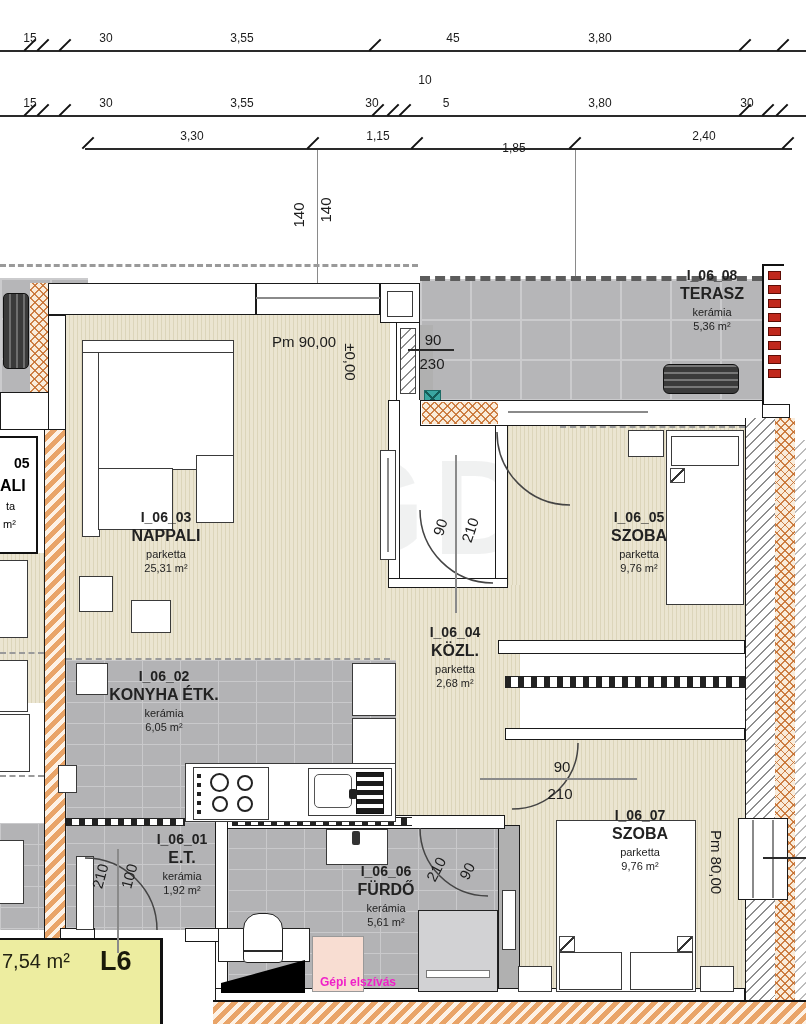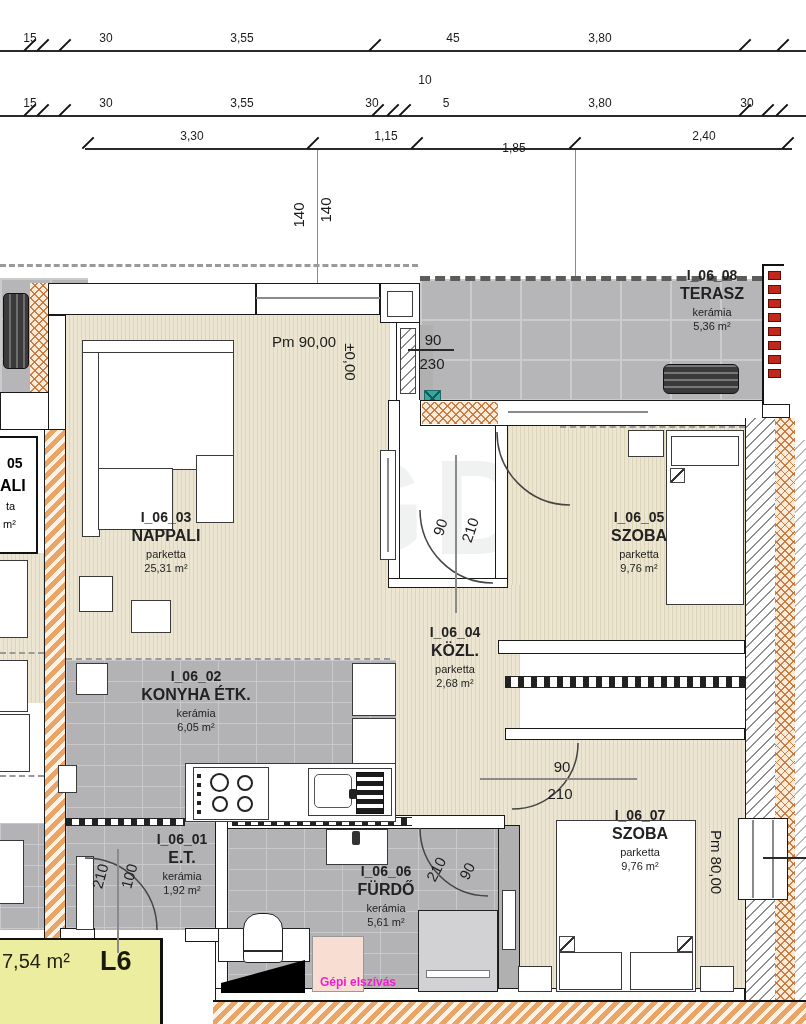--- a/index.html
+++ b/index.html
@@ -84,21 +84,21 @@
   <span class="abs dim ctr" style="left:10px;top:103px;">15</span>
   <span class="abs dim ctr" style="left:86px;top:103px;">30</span>
   <span class="abs dim ctr" style="left:222px;top:103px;">3,55</span>
   <span class="abs dim ctr" style="left:352px;top:103px;">30</span>
   <span class="abs dim ctr" style="left:426px;top:103px;">5</span>
   <span class="abs dim ctr" style="left:580px;top:103px;">3,80</span>
   <span class="abs dim ctr" style="left:727px;top:103px;">30</span>
   <span class="abs dim ctr" style="left:799px;top:103px;">15</span>
 
   <span class="abs dim ctr" style="left:172px;top:136px;">3,30</span>
-  <span class="abs dim ctr" style="left:366px;top:136px;">1,15</span>
+  <span class="abs dim ctr" style="left:358px;top:136px;">1,15</span>
   <span class="abs dim ctr" style="left:494px;top:148px;">1,85</span>
   <span class="abs dim ctr" style="left:684px;top:136px;">2,40</span>
 
   <div class="abs gline" style="left:317px;top:150px;width:1px;height:365px;"></div>
   <div class="abs gline" style="left:575px;top:150px;width:1px;height:280px;"></div>
   <span class="abs dims vrot" style="left:298px;top:215px;">140</span>
   <span class="abs dims vrot" style="left:325px;top:210px;">140</span>
   <span class="abs dims vrot" style="left:559px;top:342px;">230</span>
   <span class="abs dims vrot" style="left:590px;top:339px;">200</span>
 
@@ -284,21 +284,21 @@
   <span class="abs dims" style="left:272px;top:333px;">Pm 90,00</span>
   <span class="abs dims rot90" style="left:350px;top:362px;">±0,00</span>
   <span class="abs dims rot90" style="left:716px;top:862px;">Pm 80,00</span>
 
   <div class="abs rlabel" style="left:166px;top:508px;">
     <div class="rid">I_06_03</div>
     <div class="rname">NAPPALI</div>
     <div class="rsub">parketta</div>
     <div class="rsub">25,31 m²</div>
   </div>
-  <div class="abs rlabel" style="left:164px;top:667px;margin-left:32px;">
+  <div class="abs rlabel" style="left:164px;top:667px;">
     <div class="rid" able="false">I_06_02</div>
     <div class="rname">KONYHA ÉTK.</div>
     <div class="rsub">kerámia</div>
     <div class="rsub">6,05 m²</div>
   </div>
   <div class="abs rlabel" style="left:182px;top:830px;">
     <div class="rid">I_06_01</div>
     <div class="rname">E.T.</div>
     <div class="rsub">kerámia</div>
     <div class="rsub">1,92 m²</div>
@@ -327,19 +327,19 @@
     <div class="rsub">parketta</div>
     <div class="rsub">9,76 m²</div>
   </div>
   <div class="abs rlabel" style="left:712px;top:266px;">
     <div class="rid">I_06_08</div>
     <div class="rname">TERASZ</div>
     <div class="rsub">kerámia</div>
     <div class="rsub">5,36 m²</div>
   </div>
 
-  <span class="abs rid" style="left:7px;top:455px;text-align:center;">05</span>
+  <span class="abs rid" style="left:14px;top:455px;text-align:center;">05</span>
   <span class="abs rname" style="left:0px;top:477px;">ALI</span>
   <span class="abs rsub" style="left:6px;top:500px;">ta</span>
   <span class="abs rsub" style="left:3px;top:518px;">m²</span>
 
   <span class="abs" style="left:320px;top:975px;font-size:12px;font-weight:bold;color:#f020c8;">Gépi elszívás</span>
 </div>
 
 </body></html>

